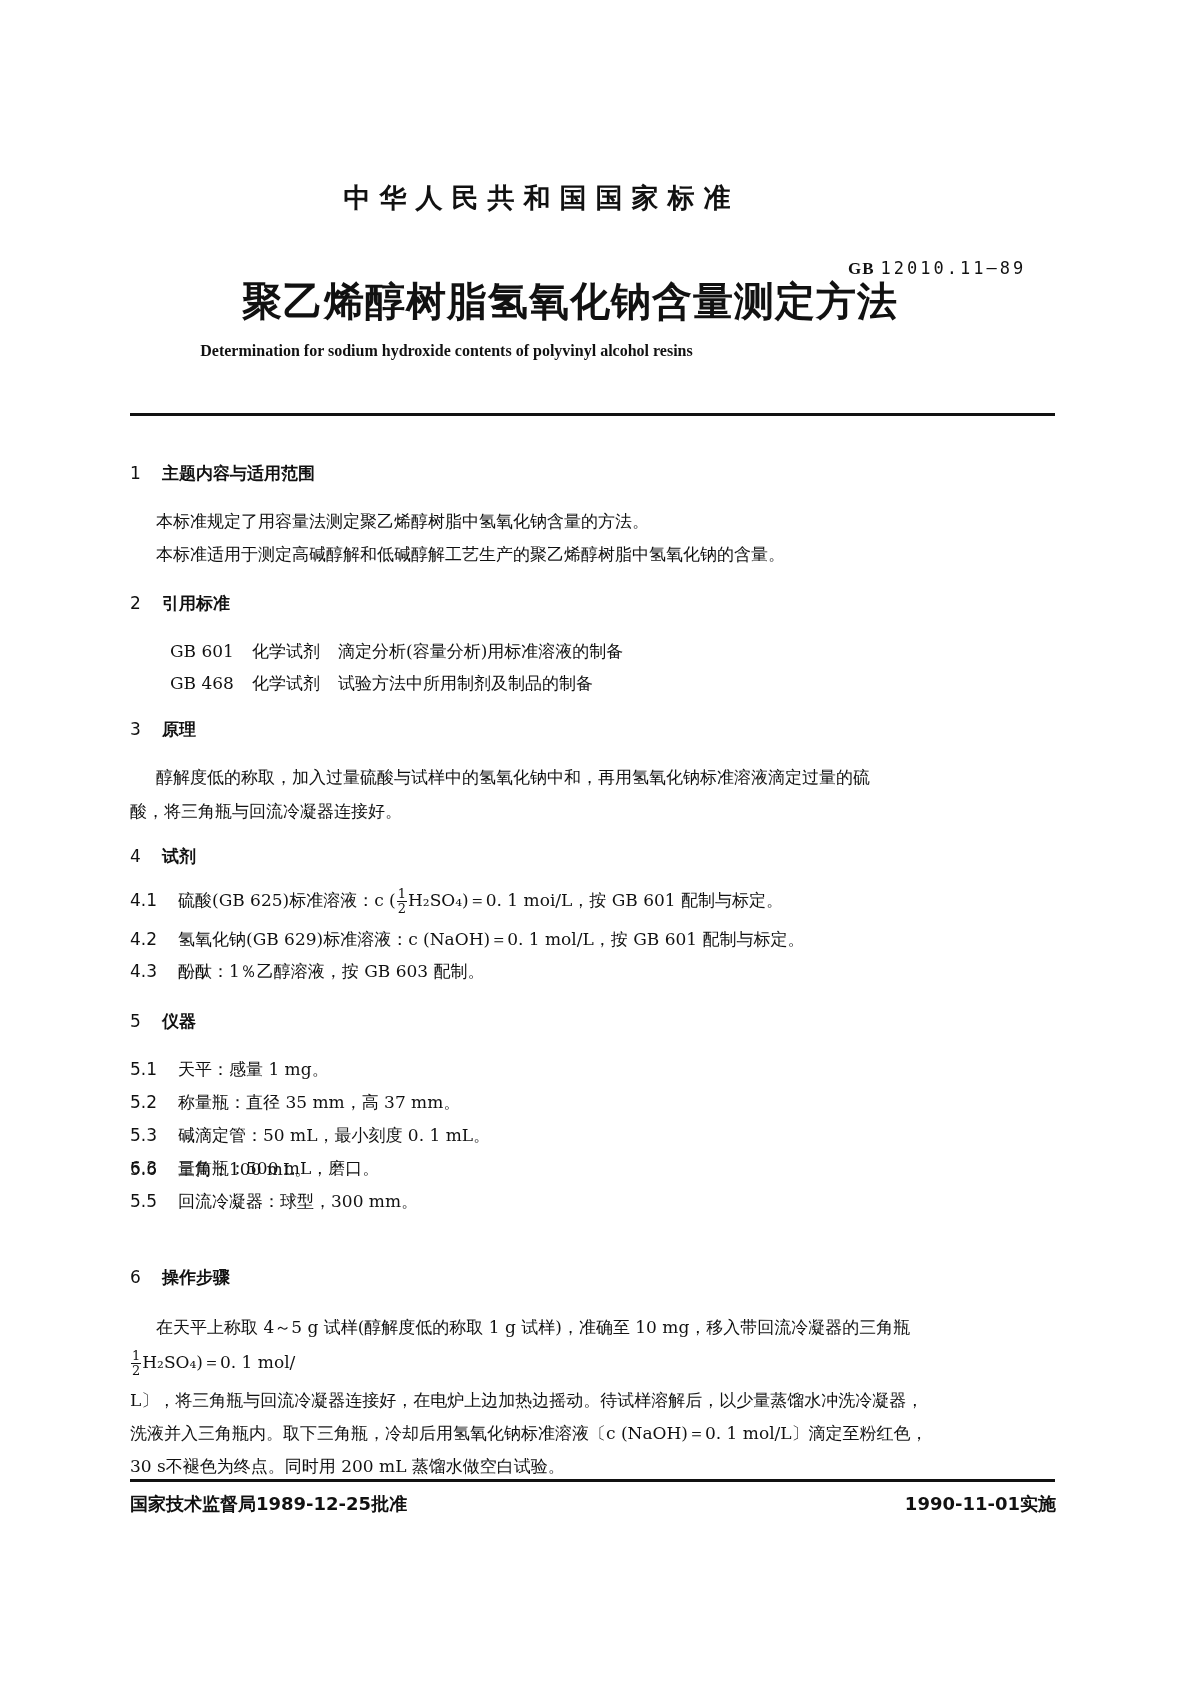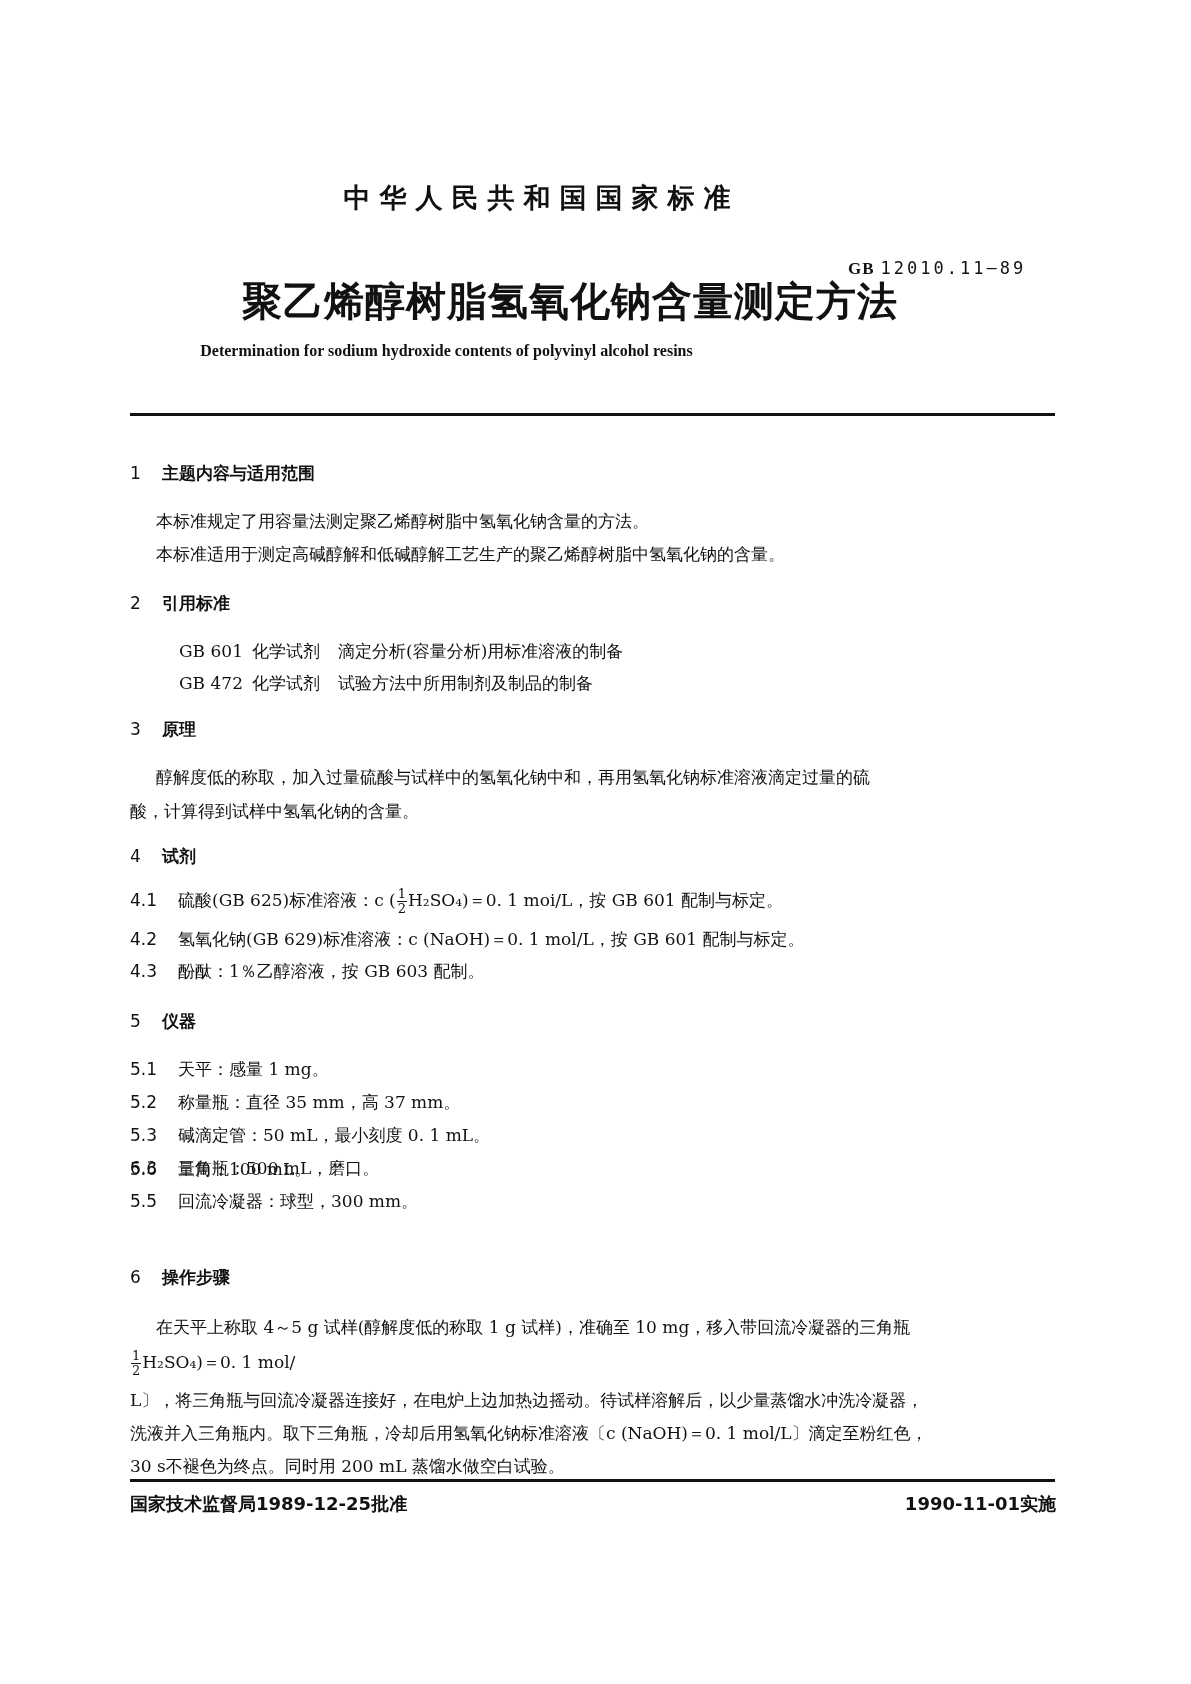--- a/index.html
+++ b/index.html
@@ -19,46 +19,46 @@
   .h { left: 130px; font-family: "DejaVu Sans", sans-serif; font-weight: bold; font-size: 17px; }
   .h .num { display: inline-block; width: 32px; font-weight: normal; }
   .p { font-size: 17px; line-height: 34px; }
   .item { left: 130px; font-size: 17px; }
   .item .num { display: inline-block; width: 48px; font-family: "DejaVu Sans", sans-serif; }
   .frac { display: inline-block; vertical-align: middle; text-align: center; font-size: 13px; line-height: 14px; margin: 0 1px; }
   .frac .n { display: block; border-bottom: 1px solid #111; padding: 0 1px; }
   .frac .d { display: block; }
   .footer-left { left: 130px; top: 1492px; font-family: "DejaVu Sans", sans-serif; font-weight: bold; font-size: 18px; }
   .footer-right { right: 135px; top: 1492px; font-family: "DejaVu Sans", sans-serif; font-weight: bold; font-size: 18px; }
-  .ref .code { display: inline-block; width: 82px; text-align: center; }
+  .ref .code { display: inline-block; width: 82px; }
   .ref .cat { display: inline-block; width: 86px; }
 </style>
 </head>
 <body>
 
 <div class="abs national"><span>中华人民共和国国家标准</span></div>
 
 <div class="abs std-code"><b>GB</b><span>12010.11—89</span></div>
 
 <div class="abs title-cn">聚乙烯醇树脂氢氧化钠含量测定方法</div>
 <div class="abs title-en"><span>Determination for sodium hydroxide contents of polyvinyl alcohol resins</span></div>
 
 <div class="abs rule-top"></div>
 
 <div class="abs h" style="top:462px"><span class="num">1</span><span>主题内容与适用范围</span></div>
 <div class="abs p" style="left:156px; top:504px">本标准规定了用容量法测定聚乙烯醇树脂中氢氧化钠含量的方法。</div>
 <div class="abs p" style="left:156px; top:537px">本标准适用于测定高碱醇解和低碱醇解工艺生产的聚乙烯醇树脂中氢氧化钠的含量。</div>
 
 <div class="abs h" style="top:592px"><span class="num">2</span><span>引用标准</span></div>
 <div class="abs p ref" style="left:170px; top:634px"><span class="code">GB 601</span><span class="cat">化学试剂</span><span>滴定分析(容量分析)用标准溶液的制备</span></div>
-<div class="abs p ref" style="left:170px; top:666px"><span class="code">GB 472</span><span class="cat">化学试剂</span><span>试验方法中所用制剂及制品的制备</span></div>
+<div class="abs p ref" style="left:170px; top:666px"><span class="code">GB 468</span><span class="cat">化学试剂</span><span>试验方法中所用制剂及制品的制备</span></div>
 
 <div class="abs h" style="top:718px"><span class="num">3</span><span>原理</span></div>
 <div class="abs p" style="left:156px; top:760px">醇解度低的称取，加入过量硫酸与试样中的氢氧化钠中和，再用氢氧化钠标准溶液滴定过量的硫</div>
-<div class="abs p" style="left:130px; top:794px">酸，计算得到试样中氢氧化钠的含量。</div>
+<div class="abs p" style="left:130px; top:794px">酸，将三角瓶与回流冷凝器连接好。</div>
 
 <div class="abs h" style="top:845px"><span class="num">4</span><span>试剂</span></div>
 <div class="abs item p" style="top:883px"><span class="num">4.1</span><span>硫酸(GB 625)标准溶液：c (</span><span class="frac"><span class="n">1</span><span class="d">2</span></span><span>H₂SO₄</span><span>)＝0. 1 moi/L，按 GB 601 配制与标定。</span></div>
 <div class="abs item p" style="top:922px"><span class="num">4.2</span><span>氢氧化钠(GB 629)标准溶液：c (NaOH)＝0. 1 mol/L，按 GB 601 配制与标定。</span></div>
 <div class="abs item p" style="top:954px"><span class="num">4.3</span><span>酚酞：1％乙醇溶液，按 GB 603 配制。</span></div>
 
 <div class="abs h" style="top:1010px"><span class="num">5</span><span>仪器</span></div>
 <div class="abs item p" style="top:1052px"><span class="num">5.1</span><span>天平：感量 1 mg。</span></div>
 <div class="abs item p" style="top:1085px"><span class="num">5.2</span><span>称量瓶：直径 35 mm，高 37 mm。</span></div>
 <div class="abs item p" style="top:1118px"><span class="num">5.3</span><span>碱滴定管：50 mL，最小刻度 0. 1 mL。</span></div>

